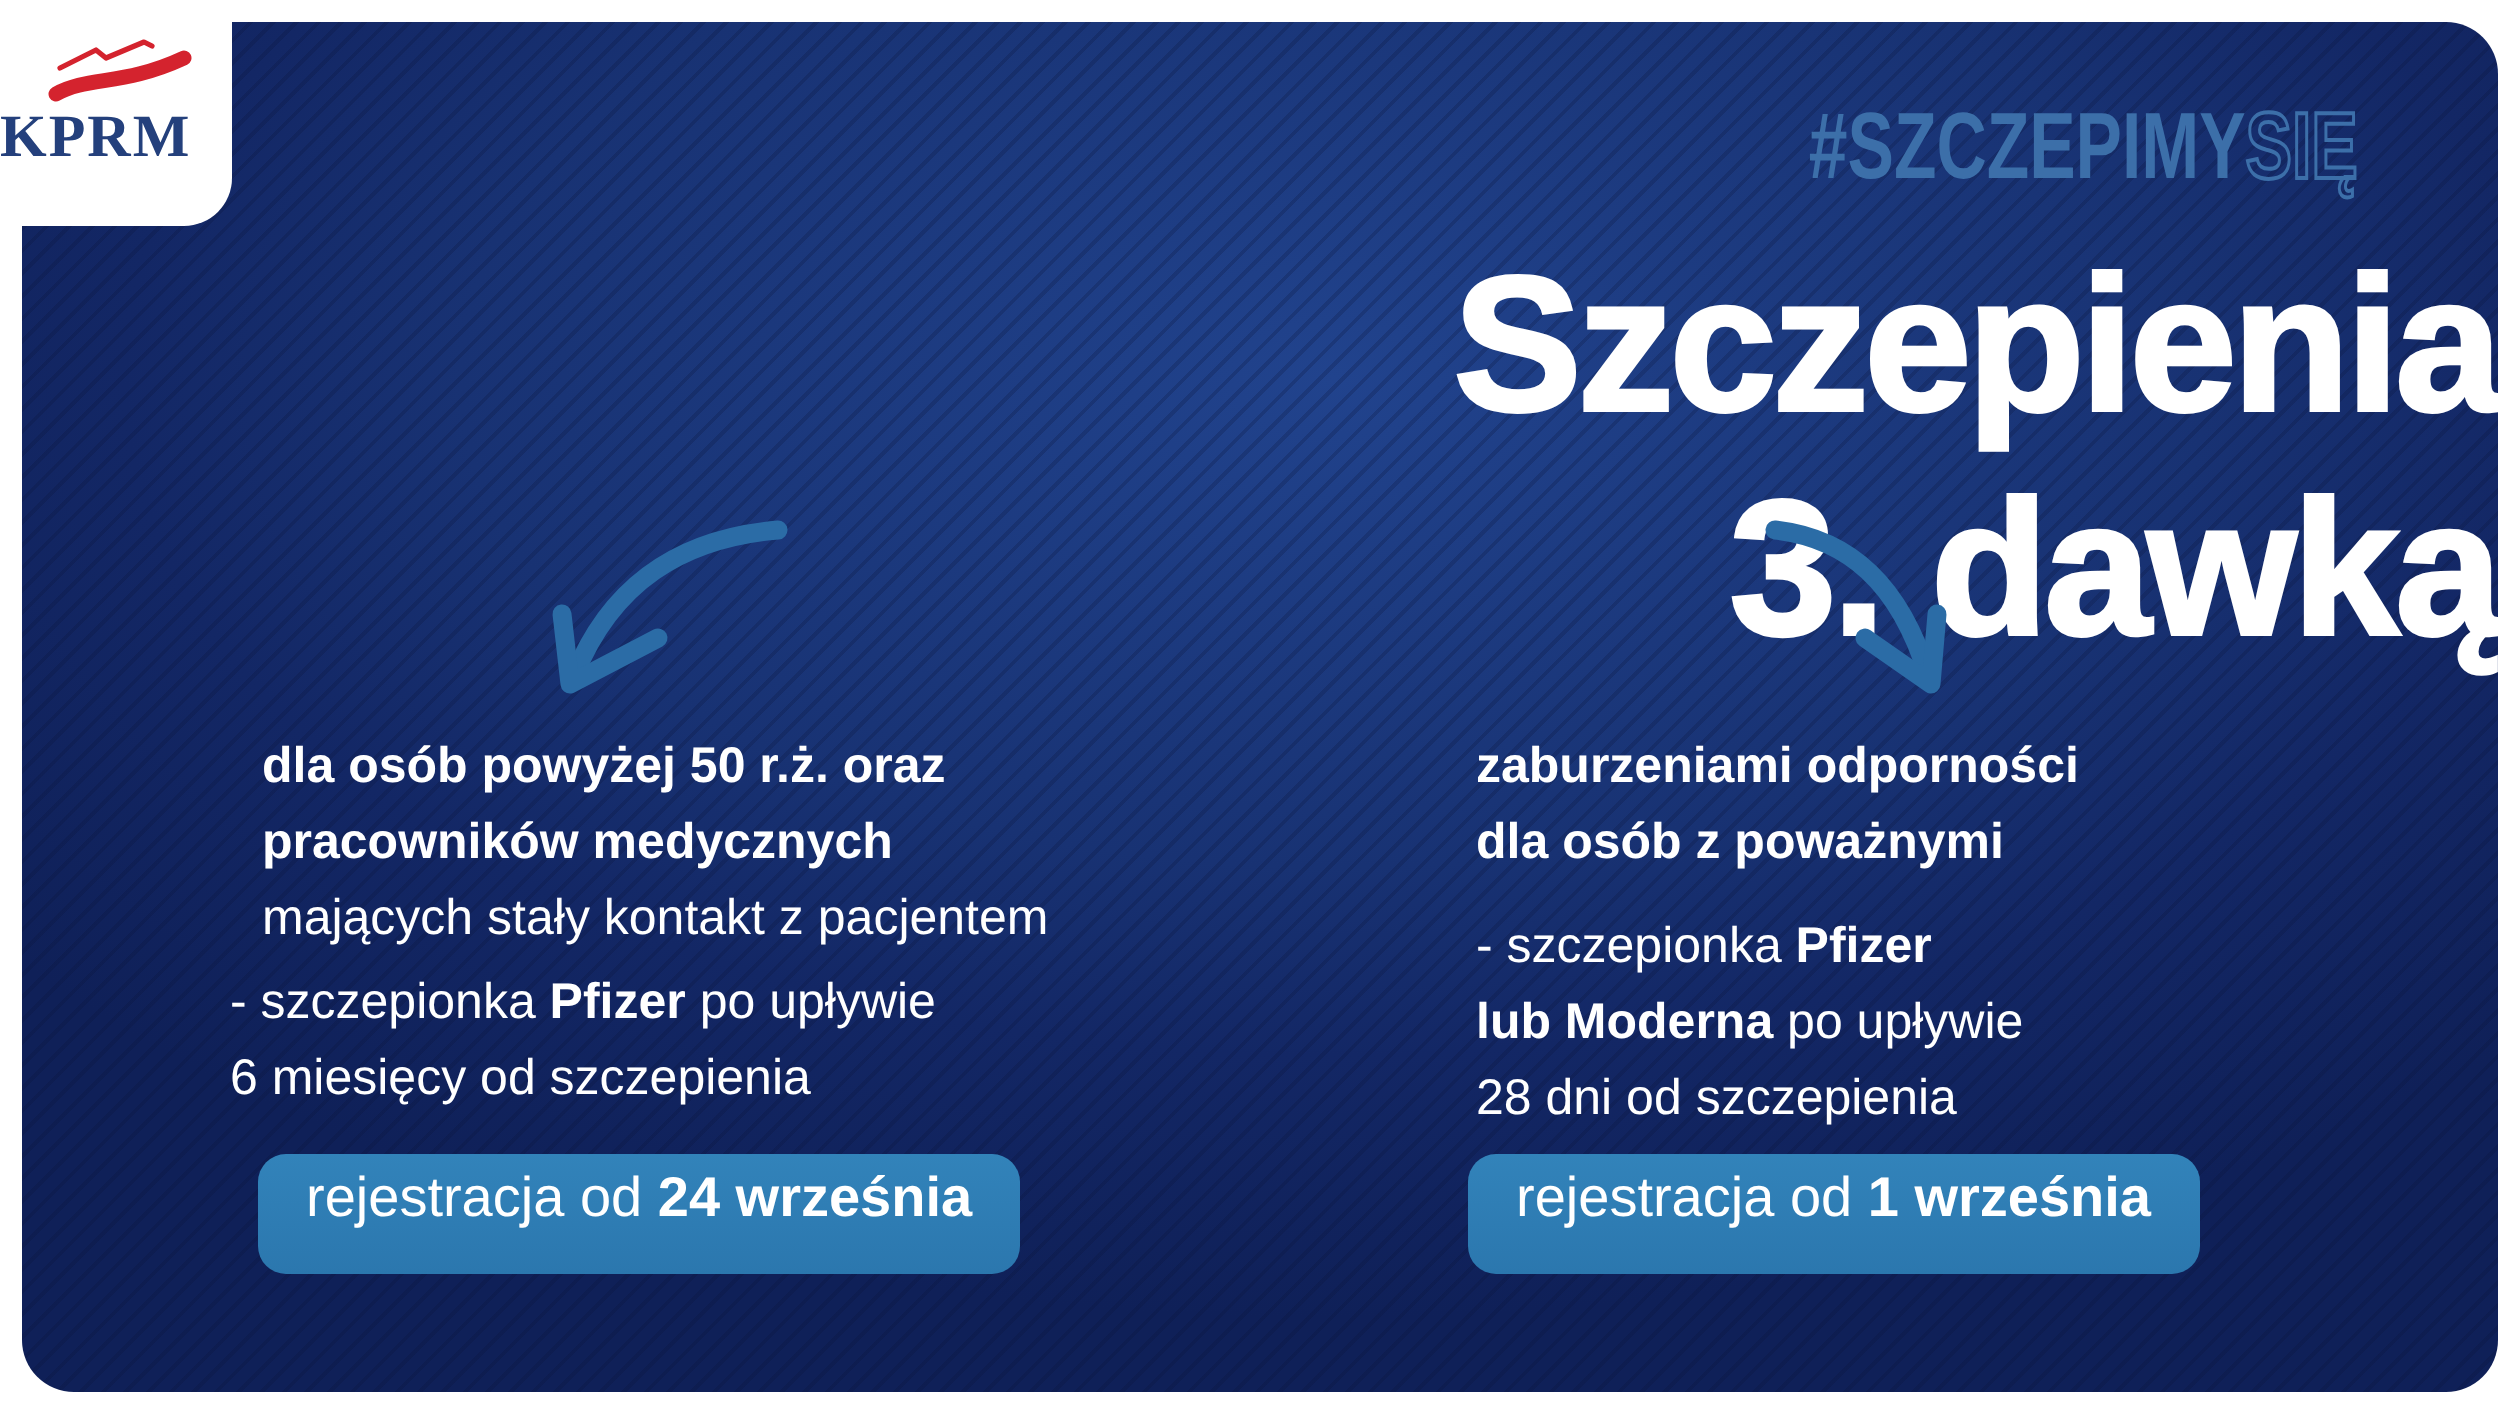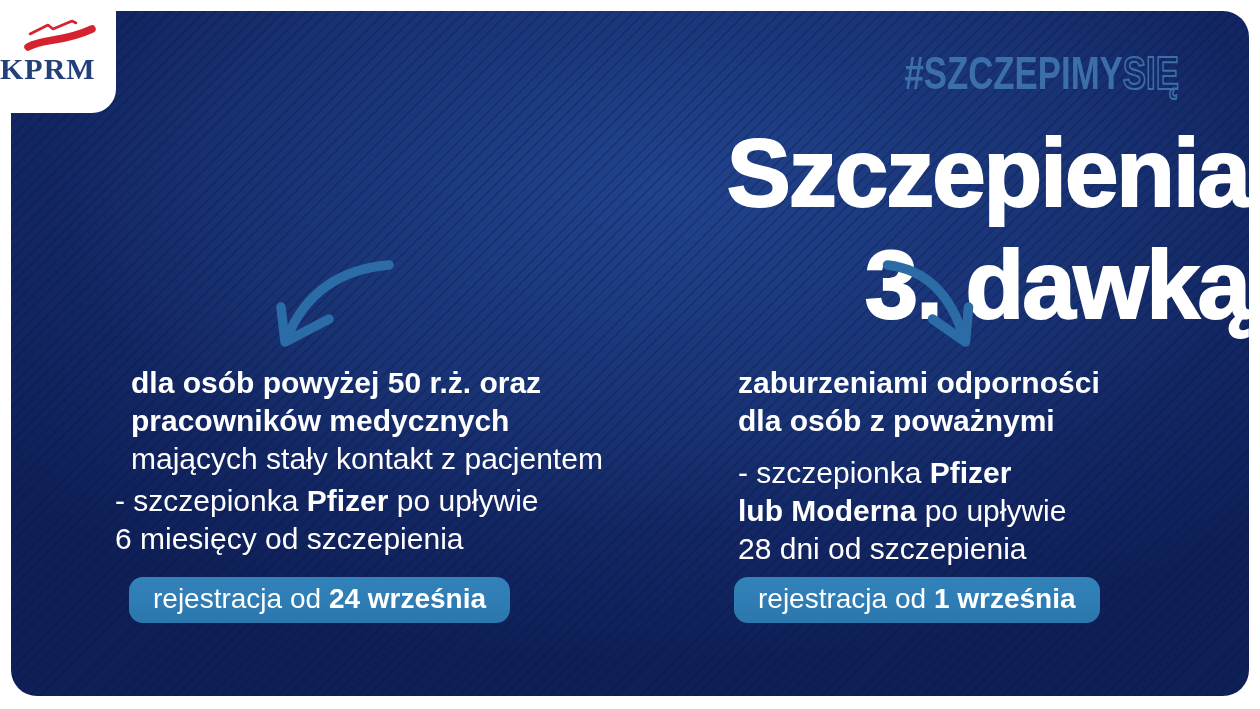--- a/index.html
+++ b/index.html
@@ -41,26 +41,26 @@
   .title {
     position:absolute; top:106px; left:0; width:100%;
     text-align:right; color:#ffffff; font-weight:700;
     font-size:96px; line-height:112px; letter-spacing:-2px;
     -webkit-text-stroke:2px #ffffff;
   }
   
   .arrow { position:absolute; }
   .arrow path, .arrow polyline { fill:none; stroke:#2b6ca6; stroke-width:9.5; stroke-linecap:round; stroke-linejoin:round; }
   
-  .tblock { position:absolute; color:#ffffff; font-size:30px; line-height:38px; font-weight:400; white-space:nowrap; }
+  .tblock { position:absolute; color:#ffffff; font-size:25px; line-height:38px; font-weight:400; white-space:nowrap; }
   .b { font-weight:700; }
   .badge {
     position:absolute; display:inline-block; white-space:nowrap;
     background:linear-gradient(180deg,#3283ba,#2b77ae);
-    border-radius:14px; padding:6px 24px 8px;
+    border-radius:14px; padding:6px 24px 22px;
     color:#ffffff; font-size:28px; line-height:32px; font-weight:400;
   }
 </style>
 </head>
 <body>
 
 <div class="page">
 
   <div class="card">
 

